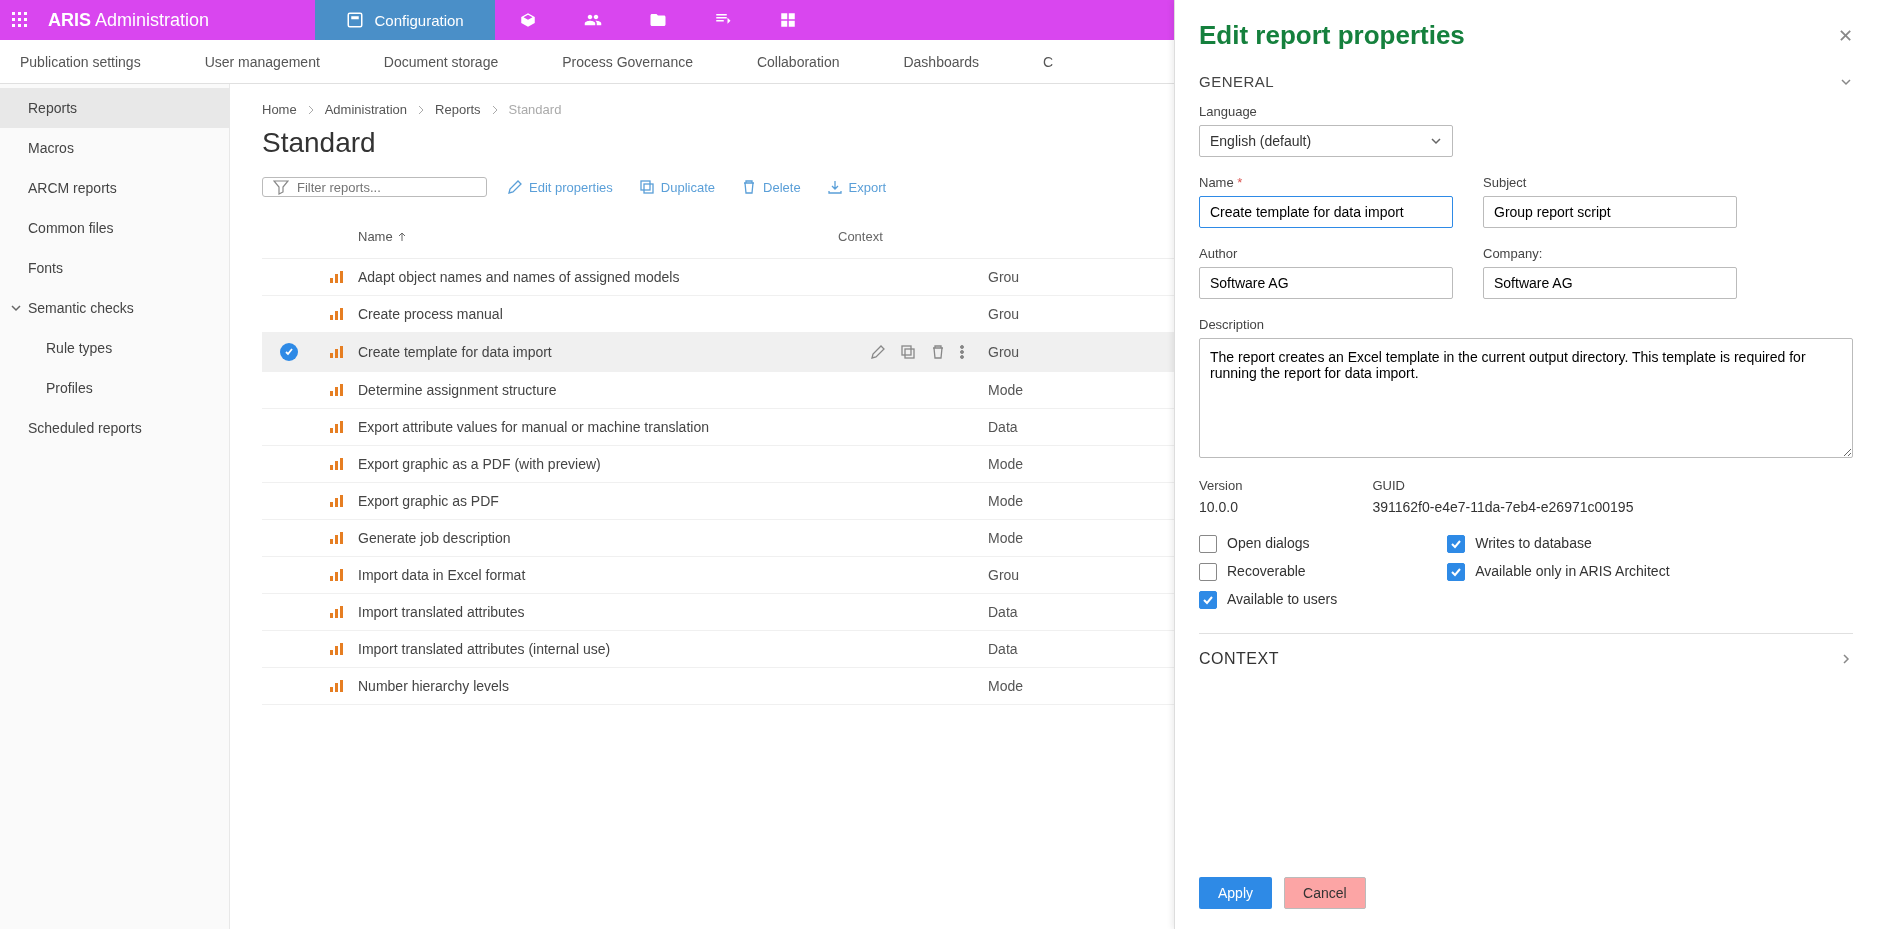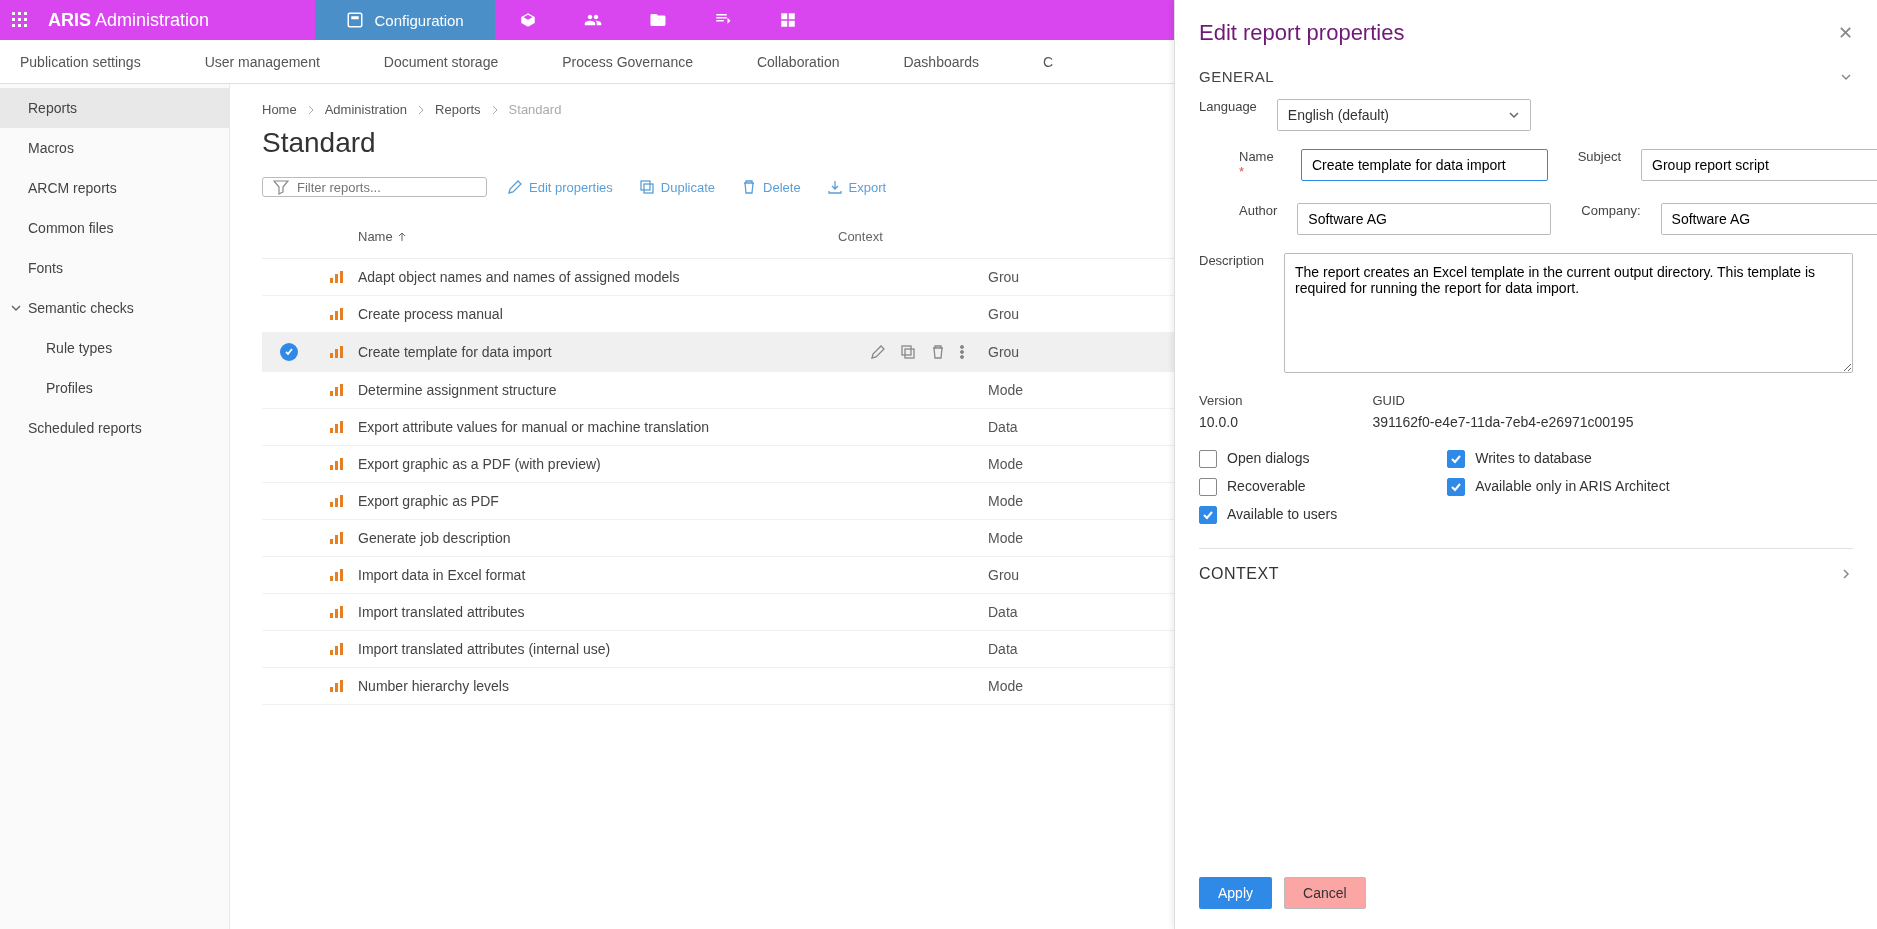--- a/index.html
+++ b/index.html
@@ -54,31 +54,31 @@
 .cell-icon { width: 42px; display: flex; justify-content: center; }
 .cell-name { width: 480px; }
 .cell-actions { width: 150px; display: flex; gap: 14px; justify-content: flex-end; padding-right: 24px; }
 .cell-ctx { color: #555; }
 .check-circle { width: 18px; height: 18px; border-radius: 50%; background: #2e8ae6; display: flex; align-items: center; justify-content: center; }
 .action-ico { stroke: #888; fill: none; cursor: pointer; }
 
 
 .panel { position: absolute; right: 0; top: 0; bottom: 0; width: 703px; background: #fff; border-left: 1px solid #ddd; box-shadow: -2px 0 6px rgba(0,0,0,.08); display: flex; flex-direction: column; }
 .panel-header { padding: 20px 24px 14px; display: flex; align-items: center; justify-content: space-between; }
-.panel-title { font-size: 22px; font-weight: 400; color: #701a75; }
+.panel-title { font-size: 26px; font-weight: 700; color: #15803d; }
 .close-x { cursor: pointer; color: #888; font-size: 18px; }
 .panel-body { flex: 1; overflow-y: auto; padding: 0 24px; position: relative; }
 .section-head { display: flex; justify-content: space-between; align-items: center; padding: 8px 0 14px; color: #444; font-size: 15px; font-weight: 500; letter-spacing: .5px; }
 .form-label { font-size: 13px; color: #444; margin-bottom: 6px; display: block; }
 .form-label .req { color: #d9534f; }
 .select-box, .text-input { width: 254px; height: 32px; border: 1px solid #bbb; border-radius: 2px; padding: 0 10px; font-size: 14px; background: #fff; display: flex; align-items: center; justify-content: space-between; }
 .text-input { outline: none; }
 .text-input.focused { border-color: #2e8ae6; }
-.row2 { display: flex; gap: 30px; margin-bottom: 18px; margin-left: 40px; }
-.col { display: flex; flex-direction: row; gap: 20px; }
+.row2 { display: flex; gap: 30px; margin-bottom: 18px; }
+.col { display: flex; flex-direction: column; }
 .textarea { width: 100%; height: 120px; border: 1px solid #bbb; border-radius: 2px; padding: 10px; font-size: 14px; font-family: inherit; resize: both; outline: none; }
 .kv-row { display: flex; gap: 130px; margin: 20px 0; }
 .kv { display: flex; flex-direction: column; gap: 6px; }
 .kv .k { font-size: 13px; color: #444; }
 .kv .v { font-size: 14px; color: #333; }
 .checks { display: flex; gap: 110px; margin-bottom: 24px; }
 .check-col { display: flex; flex-direction: column; gap: 10px; }
 .chk { display: flex; gap: 10px; font-size: 14px; cursor: pointer; }
 .chkbox { width: 18px; height: 18px; border: 1.5px solid #888; border-radius: 2px; display: flex; align-items: center; justify-content: center; }
 .chkbox.on { background: #2e8ae6; border-color: #2e8ae6; }

